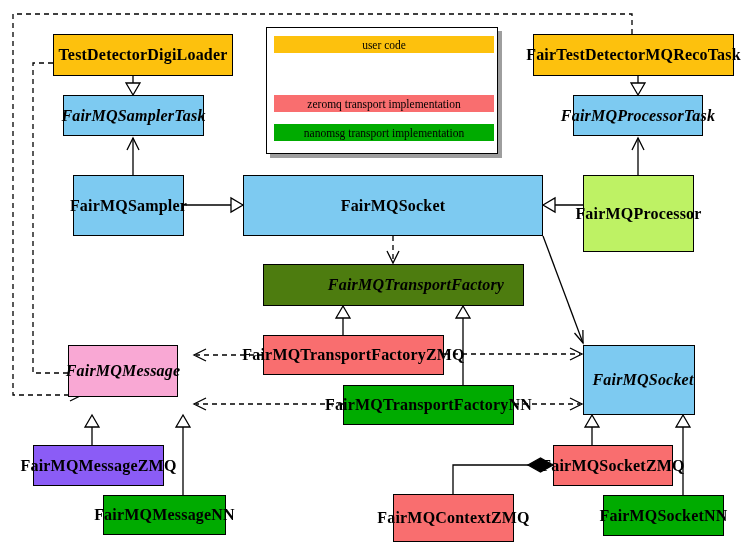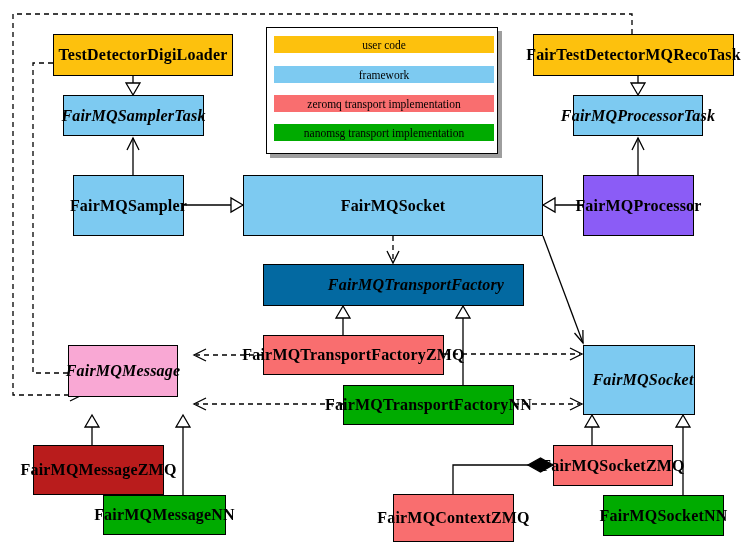--- a/index.html
+++ b/index.html
@@ -123,50 +123,49 @@
     <polyline points="70,389 82,395 70,401"></polyline>
 
     <g>
       <path d="M453,494 V465 H529"></path>
       <polygon points="553,465 540.5,458 528,465 540.5,472" fill="#000"></polygon>
     </g>
   </svg>
 
   <div class="legend">
     <div class="legend-bar" style="top: 8px; background-color: rgb(253, 193, 13);">user code</div>
-    <div class="legend-bar" style="top: 38px; background-color: rgb(125, 202, 241);">framework</div>
     <div class="legend-bar" style="top: 67px; background-color: rgb(249, 110, 111); text-align: right;">zeromq transport implementation</div>
     <div class="legend-bar" style="top: 96px; background-color: rgb(0, 171, 0);">nanomsg transport implementation</div>
   </div>
 
   <div class="node" style="left: 53px; top: 34px; width: 180px; height: 42px; background-color: rgb(253, 193, 13);">TestDetectorDigiLoader</div>
 
   <div class="node" style="left: 533px; top: 34px; width: 201px; height: 42px; background-color: rgb(253, 193, 13);">FairTestDetectorMQRecoTask</div>
 
   <div class="node abstract" style="left: 63px; top: 95px; width: 141px; height: 41px; background-color: rgb(125, 202, 241);">FairMQSamplerTask</div>
 
   <div class="node abstract" style="left: 573px; top: 95px; width: 130px; height: 41px; background-color: rgb(125, 202, 241);">FairMQProcessorTask</div>
 
   <div class="node" style="left: 73px; top: 175px; width: 111px; height: 61px; background-color: rgb(125, 202, 241);">FairMQSampler</div>
 
   <div class="node" style="left: 243px; top: 175px; width: 300px; height: 61px; background-color: rgb(125, 202, 241);">FairMQSocket</div>
 
-  <div class="node" style="left: 583px; top: 175px; width: 111px; height: 61px; background-color: #8b5cf6;">FairMQProcessor</div>
+  <div class="node" style="left: 583px; top: 175px; width: 111px; height: 77px; background-color: #bef264;">FairMQProcessor</div>
 
-  <div class="node abstract" style="left: 263px; top: 264px; width: 261px; height: 42px; background-color: #0369a1; padding-left: 45px;">FairMQTransportFactory</div>
+  <div class="node abstract" style="left: 263px; top: 264px; width: 261px; height: 42px; background-color: #4d7c0f; padding-left: 45px;">FairMQTransportFactory</div>
 
   <div class="node" style="left: 263px; top: 335px; width: 181px; height: 40px; background-color: rgb(249, 110, 111);">FairMQTransportFactoryZMQ</div>
 
   <div class="node" style="left: 343px; top: 385px; width: 171px; height: 40px; background-color: rgb(0, 171, 0);">FairMQTransportFactoryNN</div>
 
   <div class="node abstract" style="left: 68px; top: 345px; width: 110px; height: 52px; background-color: #f9a8d4;">FairMQMessage</div>
 
   <div class="node abstract" style="left: 583px; top: 345px; width: 112px; height: 70px; background-color: rgb(125, 202, 241); padding-left: 8px;">FairMQSocket</div>
 
-  <div class="node" style="left: 33px; top: 445px; width: 131px; height: 50px; background-color: #b91c1c;">FairMQMessageZMQ</div>
+  <div class="node" style="left: 33px; top: 445px; width: 131px; height: 41px; background-color: #8b5cf6;">FairMQMessageZMQ</div>
 
   <div class="node" style="left: 103px; top: 495px; width: 123px; height: 40px; background-color: rgb(0, 171, 0);">FairMQMessageNN</div>
 
   <div class="node" style="left: 393px; top: 494px; width: 121px; height: 48px; background-color: rgb(249, 110, 111);">FairMQContextZMQ</div>
 
   <div class="node" style="left: 553px; top: 445px; width: 120px; height: 41px; background-color: rgb(249, 110, 111);">FairMQSocketZMQ</div>
 
   <div class="node" style="left: 603px; top: 495px; width: 121px; height: 41px; background-color: rgb(0, 171, 0);">FairMQSocketNN</div>
 
 </div>

